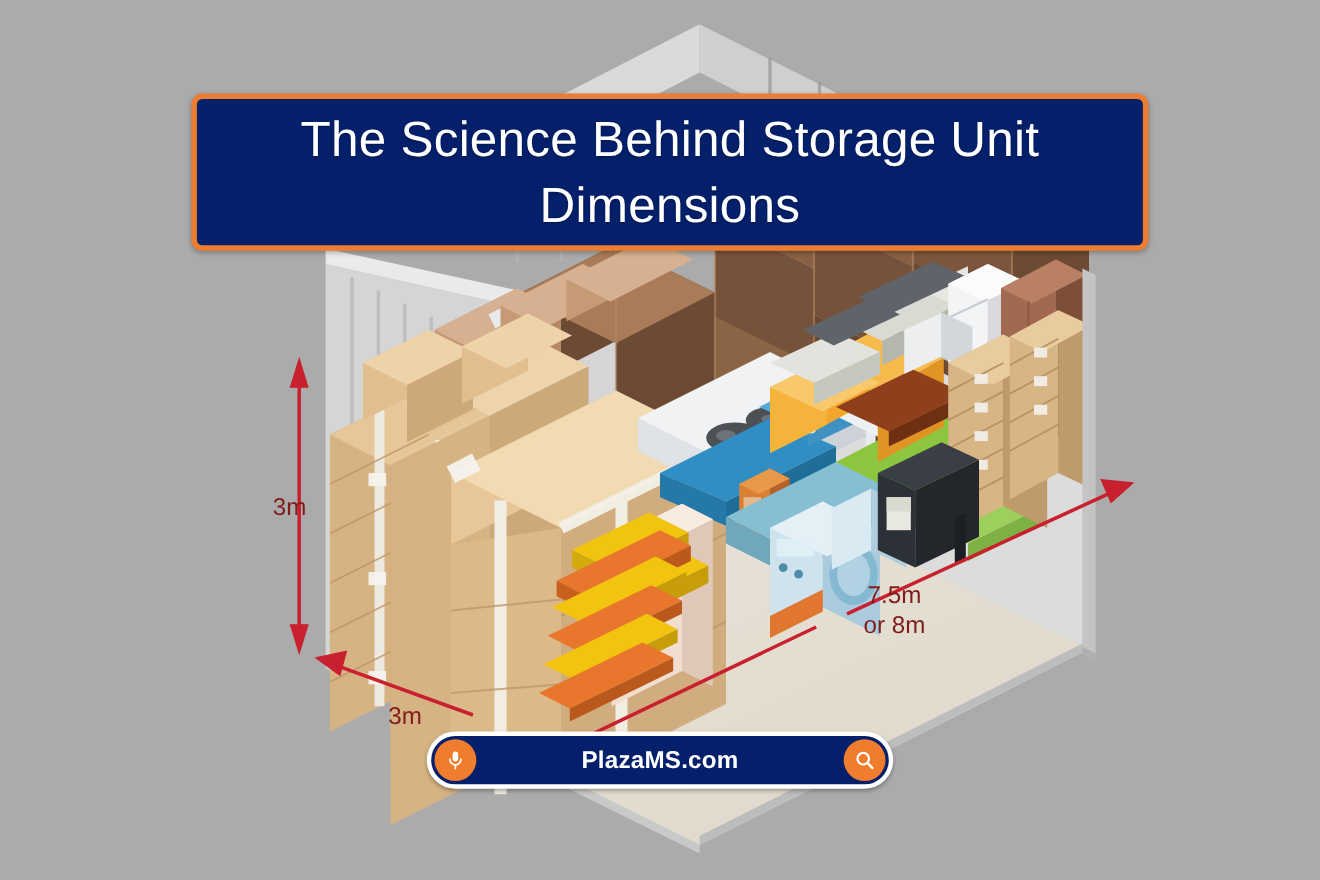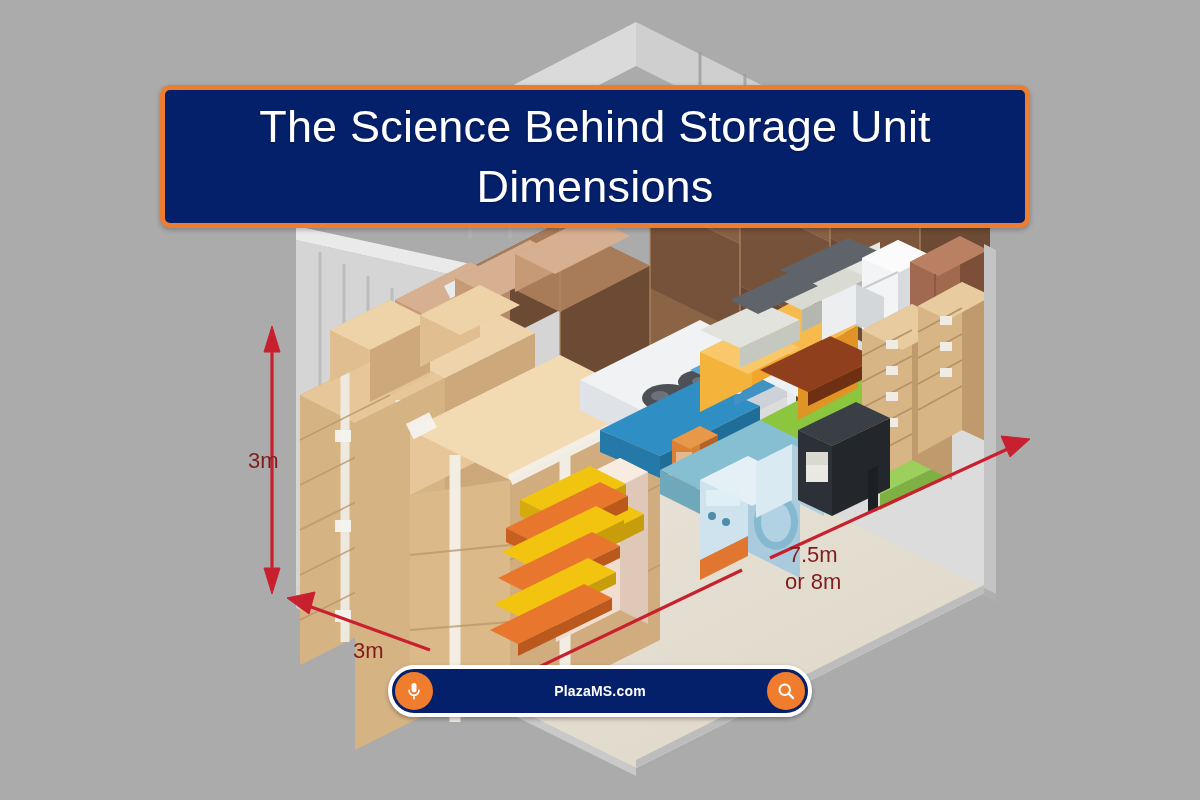--- a/index.html
+++ b/index.html
@@ -13,21 +13,21 @@
     position:relative; width:1200px; height:800px;
     background:#ababab; overflow:hidden;
   }
 
   
   #illustration{ position:absolute; inset:0; }
   #illustration svg{ display:block; width:1200px; height:800px; }
 
   
   #title-banner{
-    position:absolute; left:160px; top:85px; width:870px; height:143px;
+    position:absolute; left:174px; top:85px; width:870px; height:143px;
     background:#04206b;
     border:5px solid #ec7d31;
     border-radius:10px;
     display:flex; align-items:center; justify-content:center;
     box-shadow:0 2px 5px rgba(0,0,0,.25);
     z-index:20;
   }
   #title-text{
     color:#ffffff;
     font-size:45px;
@@ -40,21 +40,21 @@
   }
 
   
   .dim-label{
     position:absolute; z-index:15;
     color:#7f1d1d; font-size:22px; font-weight:400;
     white-space:pre-line; line-height:1.22; text-align:center;
   }
   #dim-height-label{ left:248px; top:448px; }
   #dim-depth-label{  left:353px; top:638px; }
-  #dim-length-label{ left:785px; top:542px; text-align:center; }
+  #dim-length-label{ left:785px; top:528px; text-align:center; }
 
   
   #search-bar{
     position:absolute; left:388px; top:665px; width:424px; height:52px;
     background:#04206b;
     border:4px solid #ffffff;
     border-radius:26px;
     display:flex; align-items:center;
     z-index:25;
     box-shadow:0 2px 4px rgba(0,0,0,.3);
@@ -62,21 +62,21 @@
   .round-btn{
     width:38px; height:38px; border-radius:50%;
     background:#f07d2d;
     display:flex; align-items:center; justify-content:center;
     flex:0 0 auto;
   }
   #mic-button{ margin-left:3px; }
   #search-button{ margin-right:3px; }
   #brand-text{
     flex:1 1 auto; text-align:center;
-    color:#ffffff; font-size:14px; font-weight:bold;
+    color:#ffffff; font-size:22px; font-weight:bold;
     letter-spacing:.2px;
   }
   .round-btn svg{ display:block; }
 </style>
 </head>
 <body>
 
 <div id="canvas">
 
   <div id="illustration">

